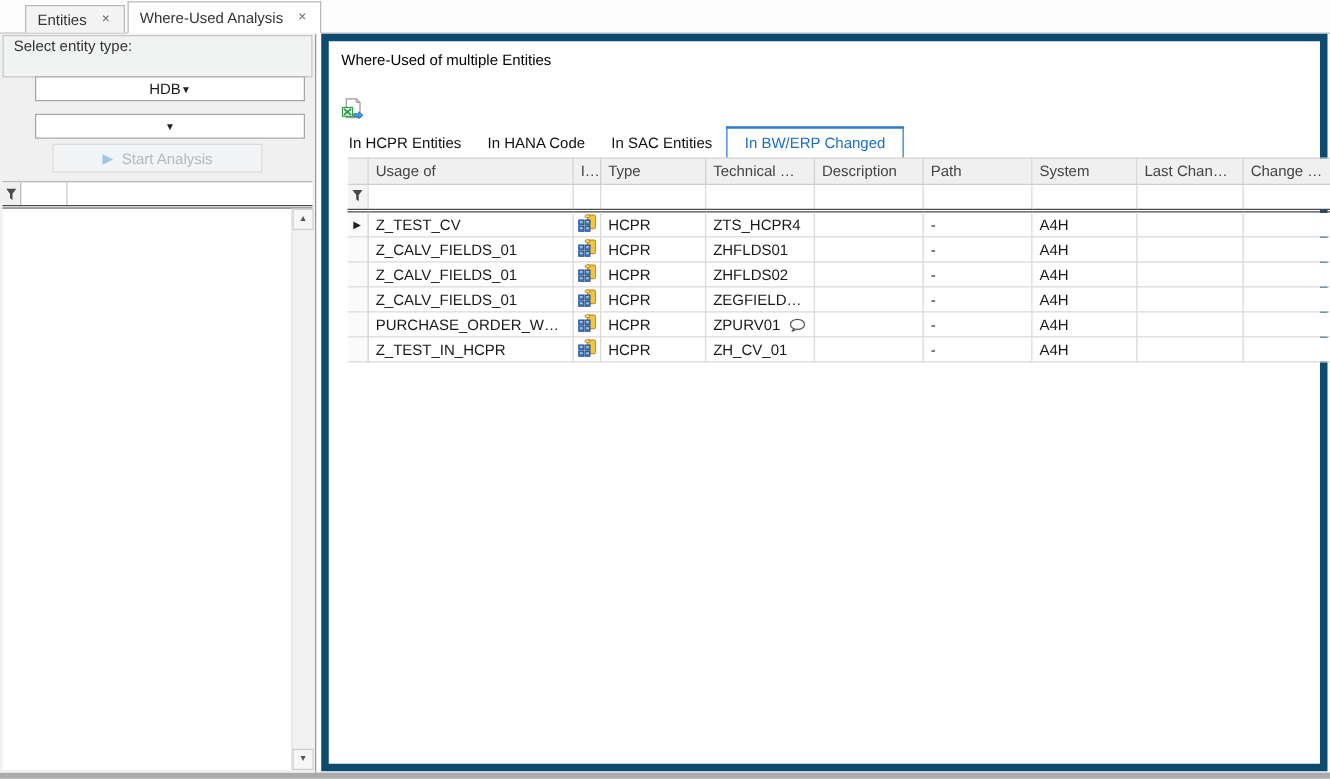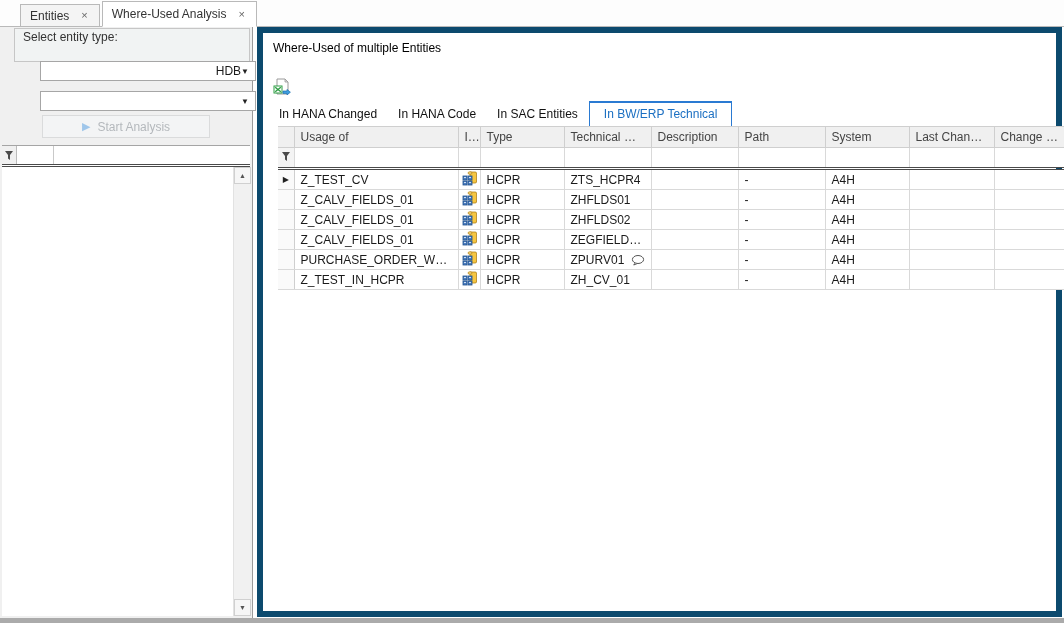--- a/index.html
+++ b/index.html
@@ -9,22 +9,22 @@
 
   
   .tabbar { position:absolute; left:0; top:0; width:100%; height:27px; background:#fdfdfd; border-bottom:1px solid #b9b9b9; display:flex; align-items:flex-end; }
   .doc-tab { display:flex; align-items:center; gap:10px; border:1px solid #b9b9b9; padding:0 9px; color:#333; cursor:default; }
   .doc-tab.inactive { height:22px; margin-left:20px; background:#f4f4f4; border-bottom:none; }
   .doc-tab.active { height:26px; margin-left:2px; background:#ffffff; border-bottom:1px solid #ffffff; margin-bottom:-1px; }
   .tab-close { color:#666; font-size:11px; line-height:11px; padding:1px 2px; }
 
   
   .left-panel { position:absolute; left:0; top:27px; width:253px; height:591px; background:#f0f0f0; border-right:1px solid #9b9b9b; }
-  .lp-header { position:absolute; left:2px; top:1px; right:2px; height:34px; background:#f1f3f3; border:1px solid #c6c6c6; line-height:16px; padding-left:8px; color:#333;margin-left:12px; }
-  .dd { position:absolute; left:40px; width:216px; height:20px; background:#ffffff; border:1px solid #a6a6a6; display:flex; align-items:center; justify-content:flex-end; padding:0 6px; }
+  .lp-header { position:absolute; left:2px; top:1px; right:2px; height:34px; background:#f1f3f3; border:1px solid #c6c6c6; line-height:16px; padding-left:8px; color:#333; }
+  .dd { position:absolute; left:28px; width:216px; height:20px; background:#ffffff; border:1px solid #a6a6a6; display:flex; align-items:center; justify-content:center; padding:0 6px; }
   .dd-arrow { font-size:8px; color:#222; }
   .dd1 { top:34px; } .dd2 { top:64px; }
   .start-btn { position:absolute; left:42px; top:88px; width:168px; height:23px; background:#f3f4f5; border:1px solid #dadbdc; color:#b4b8bc; display:flex; align-items:center; justify-content:center; gap:7px; }
   .play-glyph { color:#9fc6ea; font-size:11px; }
   .lp-grid { position:absolute; left:2px; top:118px; right:2px; bottom:2px; border-top:1px solid #a5a5a5; display:flex; flex-direction:column; }
   .lp-filter-row { height:21px; display:flex; background:#ffffff; border-bottom:3px double #4a4a4a; }
   .lp-filter-sel { width:15px; background:#f0f0f0; border-right:1px solid #bcbcbc; display:flex; align-items:center; justify-content:center; }
   .lp-filter-c1 { width:37px; border-right:1px solid #c9c9c9; }
   .lp-filter-c2 { flex:1; }
   .lp-list { flex:1; background:#ffffff; position:relative; }
@@ -141,24 +141,24 @@
   <div class="right-panel">
     <div class="rp-title">Where-Used of multiple Entities</div>
 
     <div class="export-btn">
       <svg width="18" height="17" viewBox="0 0 18 17">
           <use href="#excel-export-icon"></use>
         </svg>
     </div>
 
     <div class="rp-tabs">
-      <div class="rp-tab">In HANA Changed</div>
+      <div class="rp-tab">In HCPR Entities</div>
       <div class="rp-tab">In HANA Code</div>
       <div class="rp-tab">In SAC Entities</div>
-      <div class="rp-tab active">In BW/ERP Technical</div>
+      <div class="rp-tab active">In BW/ERP Changed</div>
     </div>
 
     <table class="rp-table">
       <colgroup>
         <col style="width:16px">
           <col style="width:164px">
           <col style="width:22px">
           <col style="width:84px">
           <col style="width:87px">
         <col style="width:87px">

